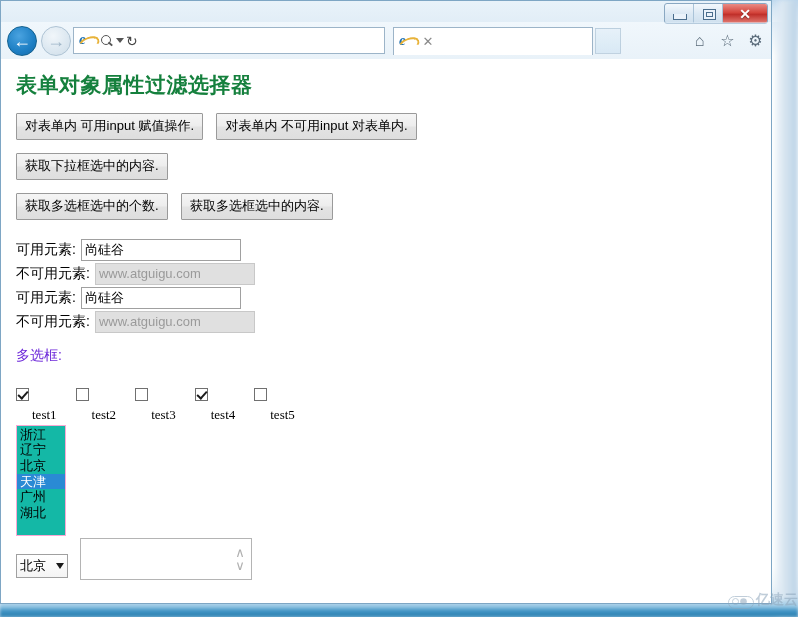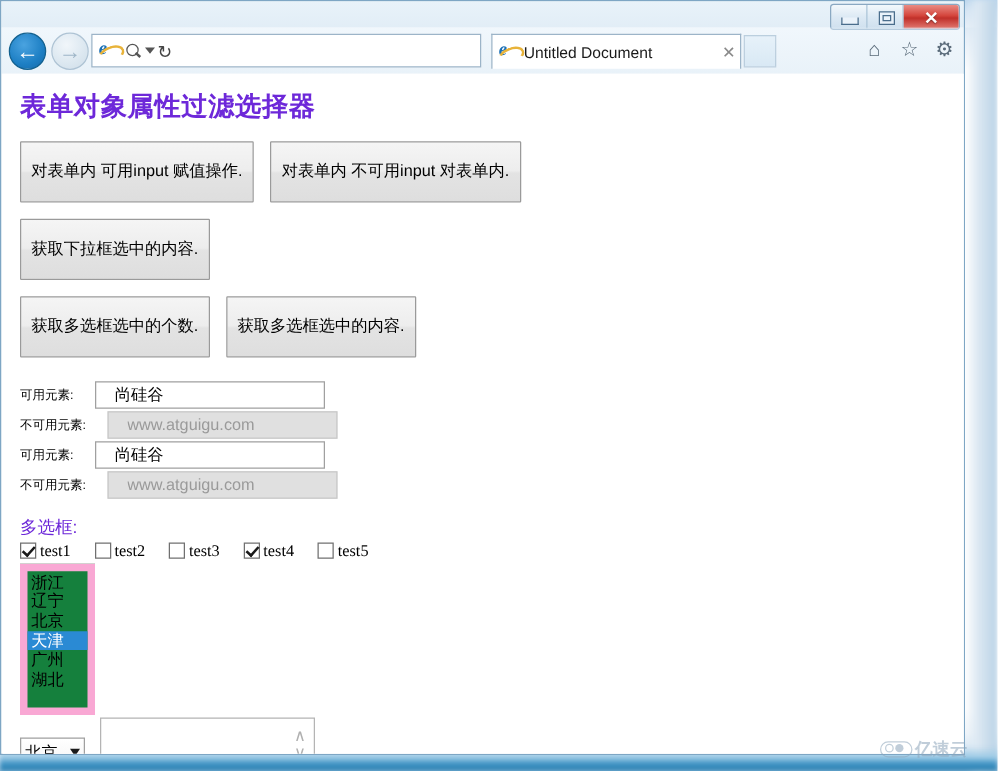--- a/index.html
+++ b/index.html
@@ -332,54 +332,54 @@
   }
   .page-pad {
     padding: 12px 0 0 14px;
     font-family: "Liberation Sans", "DejaVu Sans", sans-serif;
   }
 
   h1.page-title {
     margin: 0 0 14px 0;
     font-size: 21px;
     font-weight: bold;
-    color: #6d28d9;
+    color: #15803d;
     letter-spacing: .5px;
   }
 
   .btn-row { margin-bottom: 13px; }
   button.form-btn {
     font-family: "Liberation Sans", "DejaVu Sans", sans-serif;
     font-size: 13px;
     color: #000000;
     background: linear-gradient(180deg, #f5f5f5 0%, #ededed 48%, #e3e3e3 52%, #dedede 100%);
     border: 1px solid #9a9a9a;
     border-radius: 1px;
-    padding: 16px 8px;
+    padding: 5px 8px;
     margin-right: 9px;
     cursor: pointer;
     line-height: 1.15;
   }
 
   .field-row {
     margin-bottom: 2px;
     display: flex;
     align-items: center;
     font-size: 14px;
     color: #000;
   }
   .field-label {
-    margin-right: 17px;
+    margin-right: 5px;
     white-space: nowrap;
-    font-size: 10px;
+    font-size: 14px;
   }
   input.txt {
     font-family: "Liberation Sans", "DejaVu Sans", sans-serif;
     font-size: 13px;
-    padding: 2px 15px;
+    padding: 2px 3px;
     width: 152px;
     box-sizing: content-box;
     border: 1px solid #a0a0a0;
     background: #ffffff;
     color: #000;
     height: 16px;
   }
   input.txt.disabled-field {
     background: #e0e0e0;
     border: 1px solid #c8c8c8;
@@ -416,26 +416,27 @@
     width: 4px; height: 8px;
     border: solid #1a1a1a;
     border-width: 0 2px 2px 0;
     transform: rotate(42deg);
   }
   .cbx-label {
     font-size: 13px;
     color: #000;
     margin-right: 9px;
     font-family: "Liberation Serif", serif;
+    margin-top: 40px;
   }
 
   .listbox {
     width: 48px;
-    border: 6px solid #f9a8d4;
-    background: #15803d;
+    border: 1px solid #f9a8d4;
+    background: #14b8a6;
     padding: 1px 0;
     box-sizing: content-box;
     margin-top: 1px;
   }
   .listbox-opt {
     font-size: 13px;
     color: #000;
     padding: 0 3px;
     line-height: 15.6px;
     white-space: nowrap;
@@ -486,23 +487,23 @@
     width: 14px;
     color: #b0b0b0;
     font-size: 13px;
     line-height: 13px;
     text-align: center;
   }
 
   
   .watermark {
     position: absolute;
-    right: 24px; bottom: 8px;
-    display: flex;
-    align-items: flex-start;
+    right: 0; bottom: 8px;
+    display: flex;
+    align-items: flex-end;
     gap: 4px;
     opacity: .55;
   }
   .wm-cloud {
     width: 24px; height: 15px;
     position: relative;
   }
   .wm-cloud:before {
     content: "";
     position: absolute;
@@ -579,21 +580,20 @@
           <div class="caret-down"></div>
           <div class="refresh-icon">↻</div>
         </div>
       </div>
 
       <div class="tab">
         <div class="ie-favicon">
           <span class="ie-e">e</span>
           <span class="ie-swoosh"></span>
         </div>
-        <div class="tab-title">Untitled Document</div>
         <div class="tab-close">✕</div>
       </div>
 
       <div class="tab-newtab"></div>
 
       <div class="toolbar-icons">
         <div class="ticon">⌂</div>
         <div class="ticon">☆</div>
         <div class="ticon">⚙</div>
       </div>

